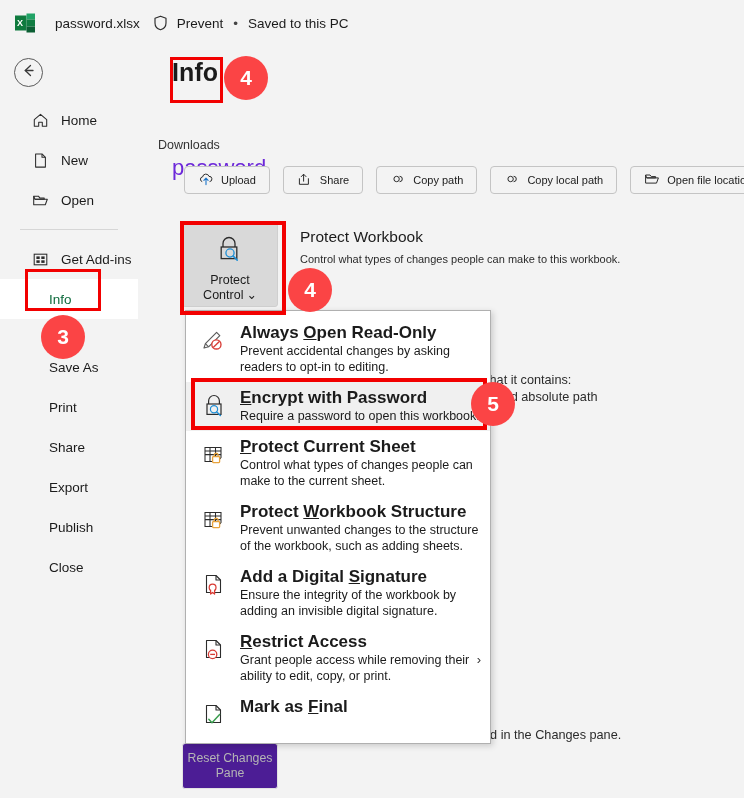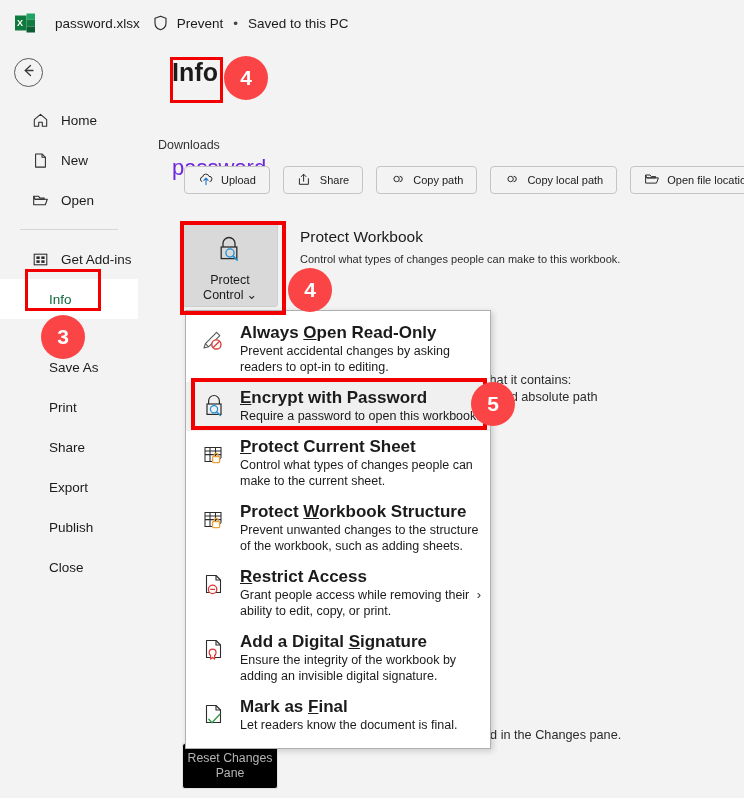--- a/index.html
+++ b/index.html
@@ -73,21 +73,21 @@
   .pw-btn .lbl { font-size: 12.5px; line-height: 15px; text-align: center; color: #1b1b1b; margin-top: 4px; }
   .sect-head { position: absolute; top: 182px; left: 162px; font-size: 15.5px; color: #1b1b1b; }
   .sect-desc { position: absolute; top: 207px; left: 162px; font-size: 11px; color: #2b2b2b; }
 
   
   .bg-text { position: absolute; font-size: 12.7px; color: #2b2b2b; white-space: nowrap; }
 
   
   .reset-btn {
     position: absolute; top: 697px; left: 44px; width: 96px; height: 46px;
-    background: #000000; border: 1px solid #e2e2e2; border-radius: 3px;
+    background: #4c1d95; border: 1px solid #e2e2e2; border-radius: 3px;
     display: flex; align-items: center; justify-content: center; text-align: center;
     font-size: 12.3px; line-height: 15px; color: #b5b5b5;
   }
 
   
   .menu {
     position: absolute; top: 310px; left: 185px; width: 306px;
     background: #ffffff; border: 1px solid #b0b0b0;
     box-shadow: 2px 2px 6px rgba(0,0,0,.17);
     padding: 6px 0 8px 0; z-index: 40;
@@ -373,57 +373,56 @@
         <span class="mtitle"><span>Protect </span><u>W</u><span>orkbook Structure</span></span>
         <span class="mdesc" style="display:block"><span>Prevent unwanted changes to the structure</span><br><span>of the workbook, such as adding sheets.</span></span>
       </span>
     </div>
 
     <div class="mi">
       <span class="mico">
         <svg width="28" height="28" viewBox="0 0 28 28">
           <path d="M6.5 5.5 H16 L20.5 10 V22.5 H6.5 Z" fill="none" stroke="#2c2c2c" stroke-width="1.1" stroke-linejoin="round"></path>
           <path d="M16 5.5 V10 H20.5" fill="none" stroke="#2c2c2c" stroke-width="1.1" stroke-linejoin="round"></path>
+          <circle cx="12.6" cy="17.4" r="3.4" fill="#ffffff" stroke="#d83b35" stroke-width="1.25"></circle>
+          <path d="M10.6 20 L10.6 24 L12.6 22.4 L14.6 24 L14.6 20" fill="#ffffff" stroke="#d83b35" stroke-width="1.25" stroke-linejoin="round"></path>
+        </svg>
+      </span>
+      <span class="mtxt">
+        <span class="mtitle"><span>Add a Digital </span><u>S</u><span>ignature</span></span>
+        <span class="mdesc" style="display:block"><span>Ensure the integrity of the workbook by</span><br><span>adding an invisible digital signature.</span></span>
+      </span>
+    </div>
+
+    <div class="mi">
+      <span class="mico">
+        <svg width="28" height="28" viewBox="0 0 28 28">
+          <path d="M6.5 5.5 H16 L20.5 10 V22.5 H6.5 Z" fill="none" stroke="#2c2c2c" stroke-width="1.1" stroke-linejoin="round"></path>
+          <path d="M16 5.5 V10 H20.5" fill="none" stroke="#2c2c2c" stroke-width="1.1" stroke-linejoin="round"></path>
           <circle cx="12.6" cy="19.4" r="4.2" fill="#ffffff" stroke="#d83b35" stroke-width="1.3"></circle>
           <path d="M10.2 19.4 H15" stroke="#d83b35" stroke-width="1.3"></path>
         </svg>
       </span>
       <span class="mtxt">
         <span class="mtitle"><span></span><u>R</u><span>estrict Access</span></span>
         <span class="mdesc" style="display:block"><span>Grant people access while removing their</span><br><span>ability to edit, copy, or print.</span></span>
       </span>
       <span class="chev">›</span>
-    </div>
-
-    <div class="mi">
-      <span class="mico">
-        <svg width="28" height="28" viewBox="0 0 28 28">
-          <path d="M6.5 5.5 H16 L20.5 10 V22.5 H6.5 Z" fill="none" stroke="#2c2c2c" stroke-width="1.1" stroke-linejoin="round"></path>
-          <path d="M16 5.5 V10 H20.5" fill="none" stroke="#2c2c2c" stroke-width="1.1" stroke-linejoin="round"></path>
-          <circle cx="12.6" cy="17.4" r="3.4" fill="#ffffff" stroke="#d83b35" stroke-width="1.25"></circle>
-          <path d="M10.6 20 L10.6 24 L12.6 22.4 L14.6 24 L14.6 20" fill="#ffffff" stroke="#d83b35" stroke-width="1.25" stroke-linejoin="round"></path>
-        </svg>
-      </span>
-      <span class="mtxt">
-        <span class="mtitle"><span>Add a Digital </span><u>S</u><span>ignature</span></span>
-        <span class="mdesc" style="display:block"><span>Ensure the integrity of the workbook by</span><br><span>adding an invisible digital signature.</span></span>
-      </span>
     </div>
 
     <div class="mi">
       <span class="mico">
         <svg width="28" height="28" viewBox="0 0 28 28">
           <path d="M6.5 5.5 H16 L20.5 10 V22.5 H6.5 Z" fill="none" stroke="#2c2c2c" stroke-width="1.1" stroke-linejoin="round"></path>
           <path d="M16 5.5 V10 H20.5" fill="none" stroke="#2c2c2c" stroke-width="1.1" stroke-linejoin="round"></path>
           <path d="M8.8 19.2 L12 22.8 L19.6 14.4" fill="none" stroke="#3a9c4e" stroke-width="1.45" stroke-linecap="round" stroke-linejoin="round"></path>
         </svg>
       </span>
       <span class="mtxt">
         <span class="mtitle"><span>Mark as </span><u>F</u><span>inal</span></span>
-        <span class="mdesc" style="display:block">Let readers know the document is final.</span>
       </span>
     </div>
 
   </div>
 
   <div class="rbox" style="left:25px; top:269px; width:76px; height:42px;"></div>
   <div class="badge" style="left:41px; top:315px; width:44px; height:44px;">3</div>
 
   <div class="rbox" style="left:170px; top:57px; width:53px; height:46px;"></div>
   <div class="badge" style="left:224px; top:56px; width:44px; height:44px;">4</div>

